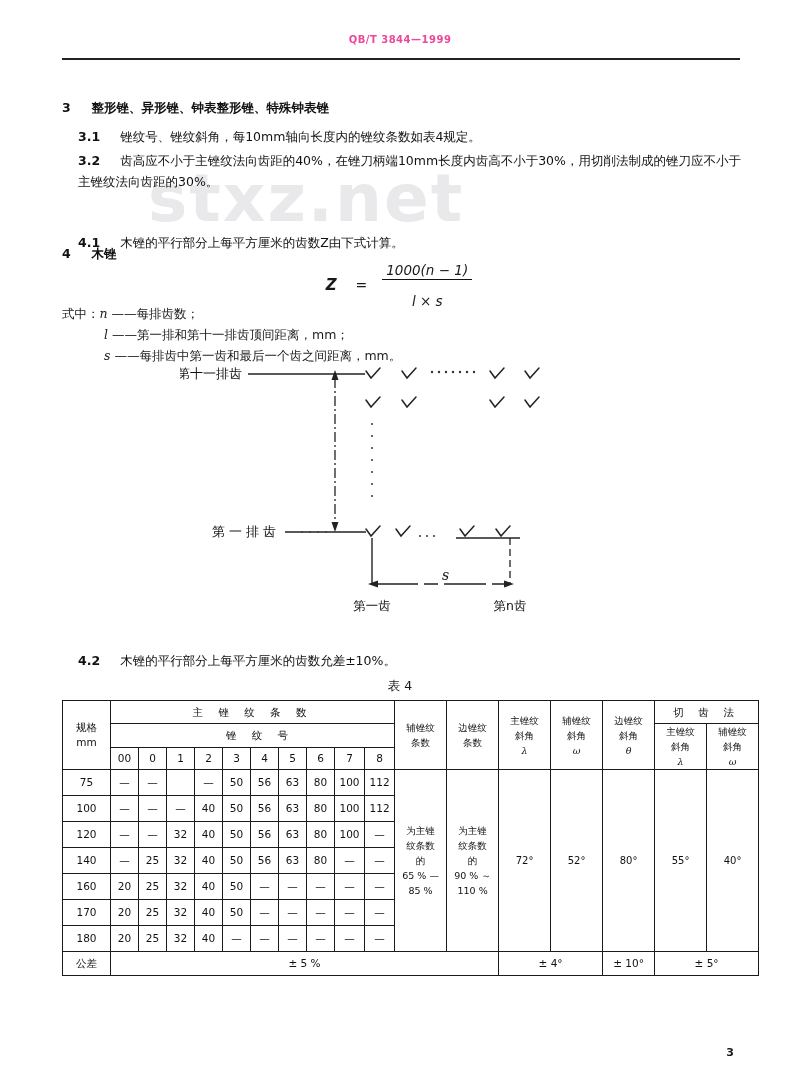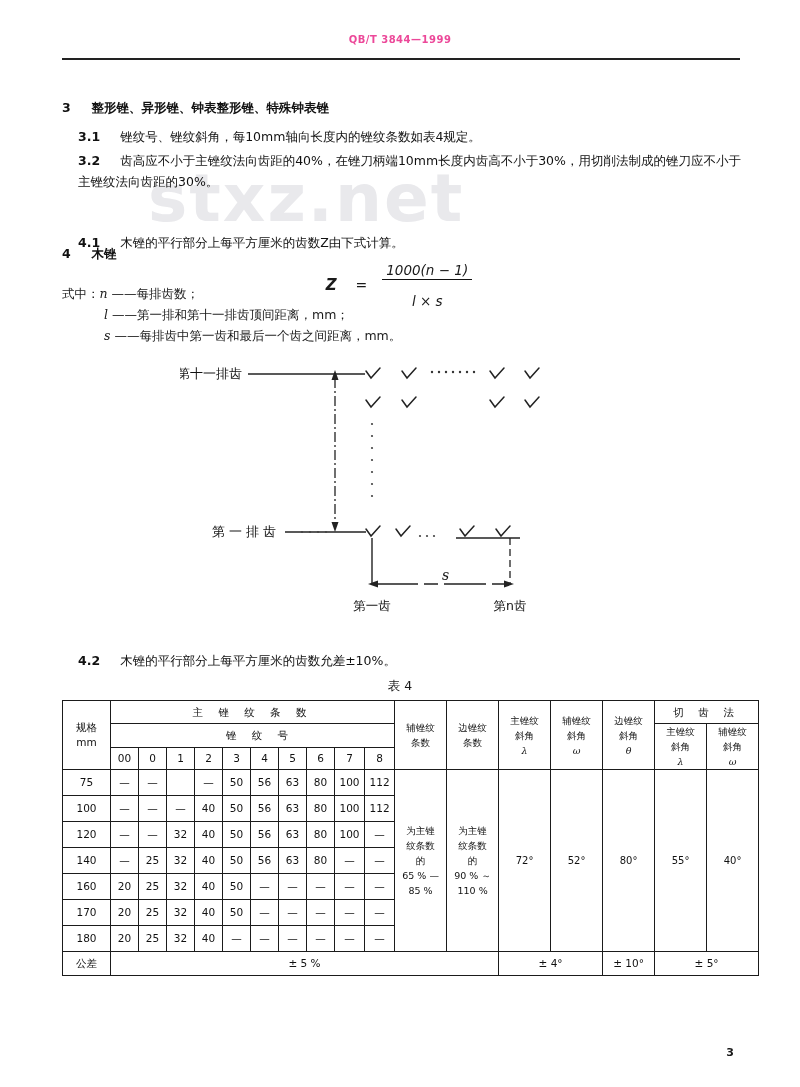--- a/index.html
+++ b/index.html
@@ -114,21 +114,21 @@
     padding-top: 1px;
     font-size: 13.5px;
     margin-top: 12px;
   }
   .zlabel { font-size: 15px; font-weight: bold; font-style: italic; }
 
   
   .wherelist {
     position: absolute;
     left: 62px;
-    top: 283px;
+    top: 303px;
     font-size: 12.5px;
     line-height: 21px;
     z-index: 2;
   }
   .wherelist .row { white-space: nowrap; }
   .wherelist .ind { display: inline-block; width: 42px; }
   .sym { font-style: italic; font-family: "DejaVu Serif", "Liberation Serif", serif; }
 
   
   .diagram {

